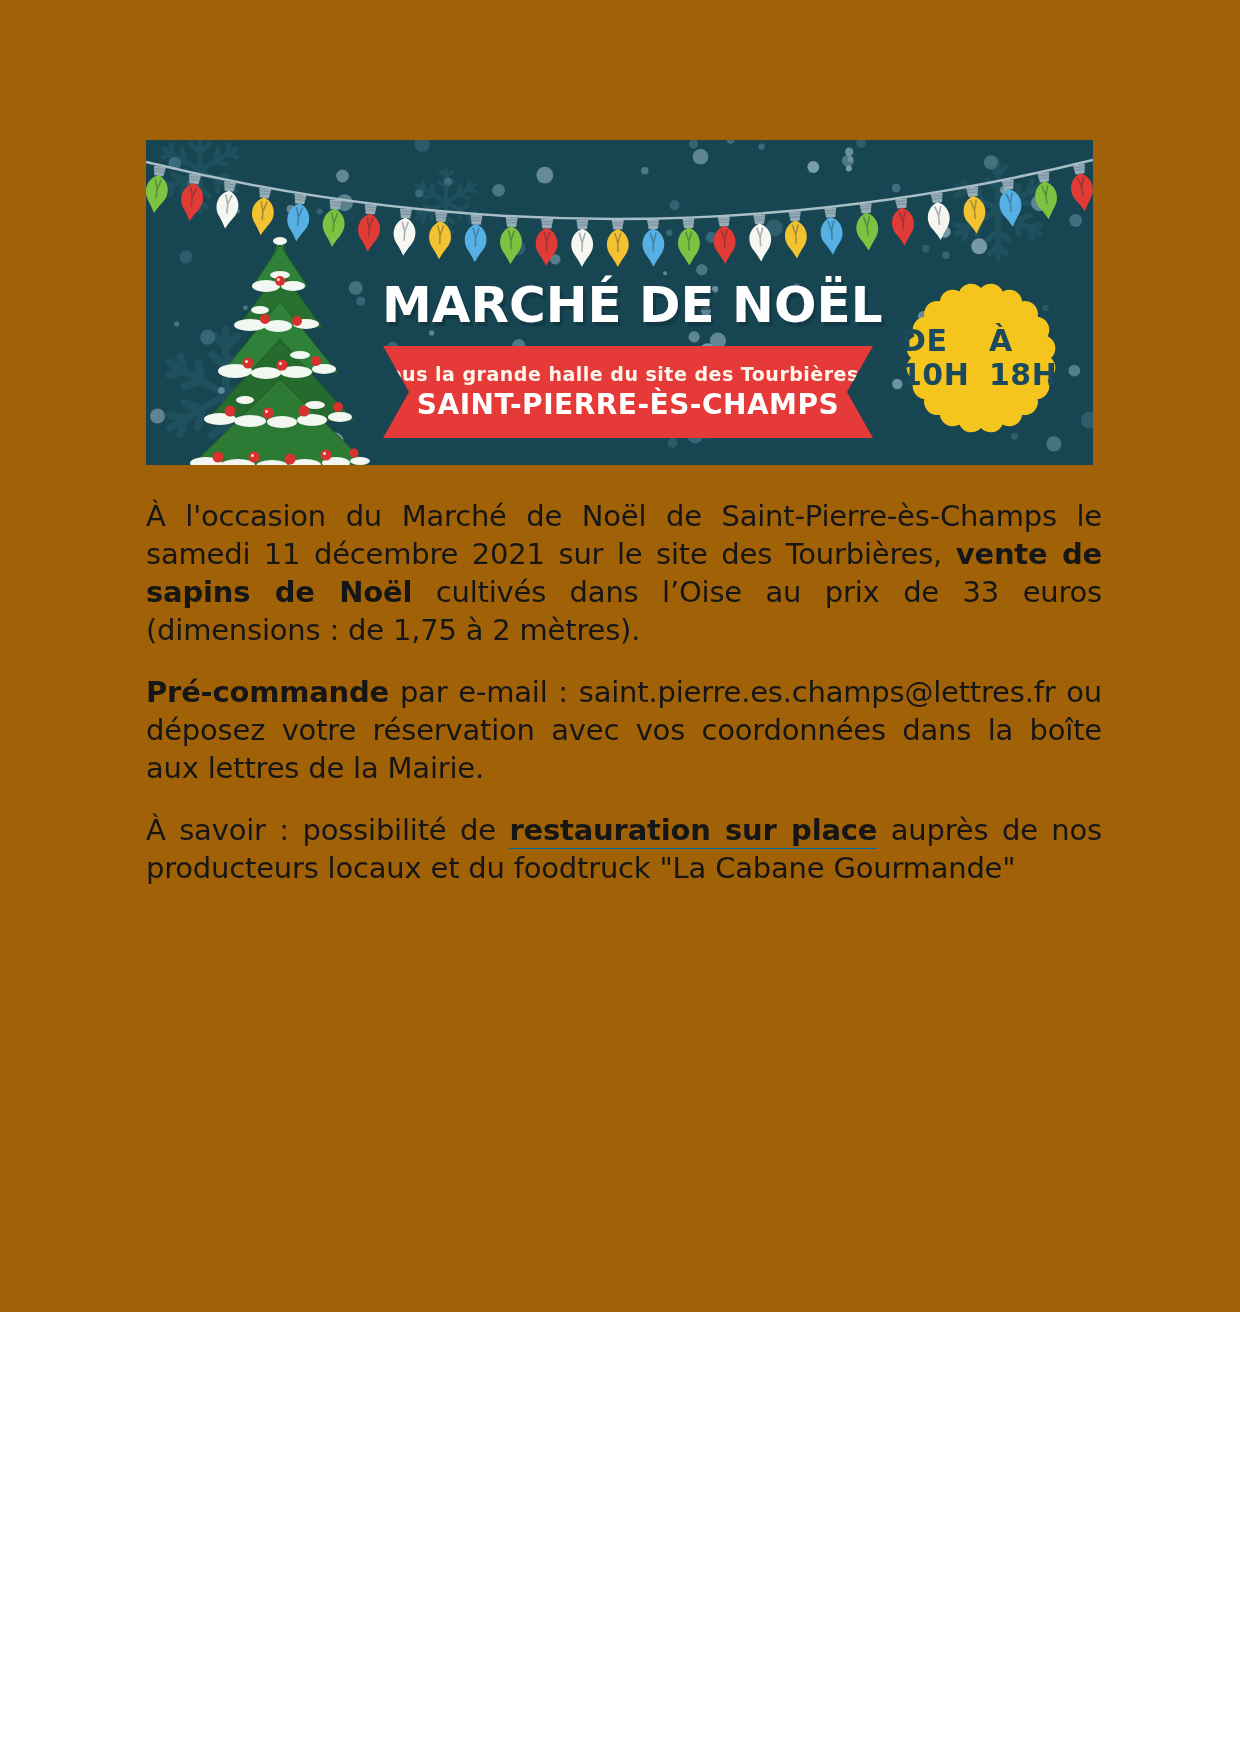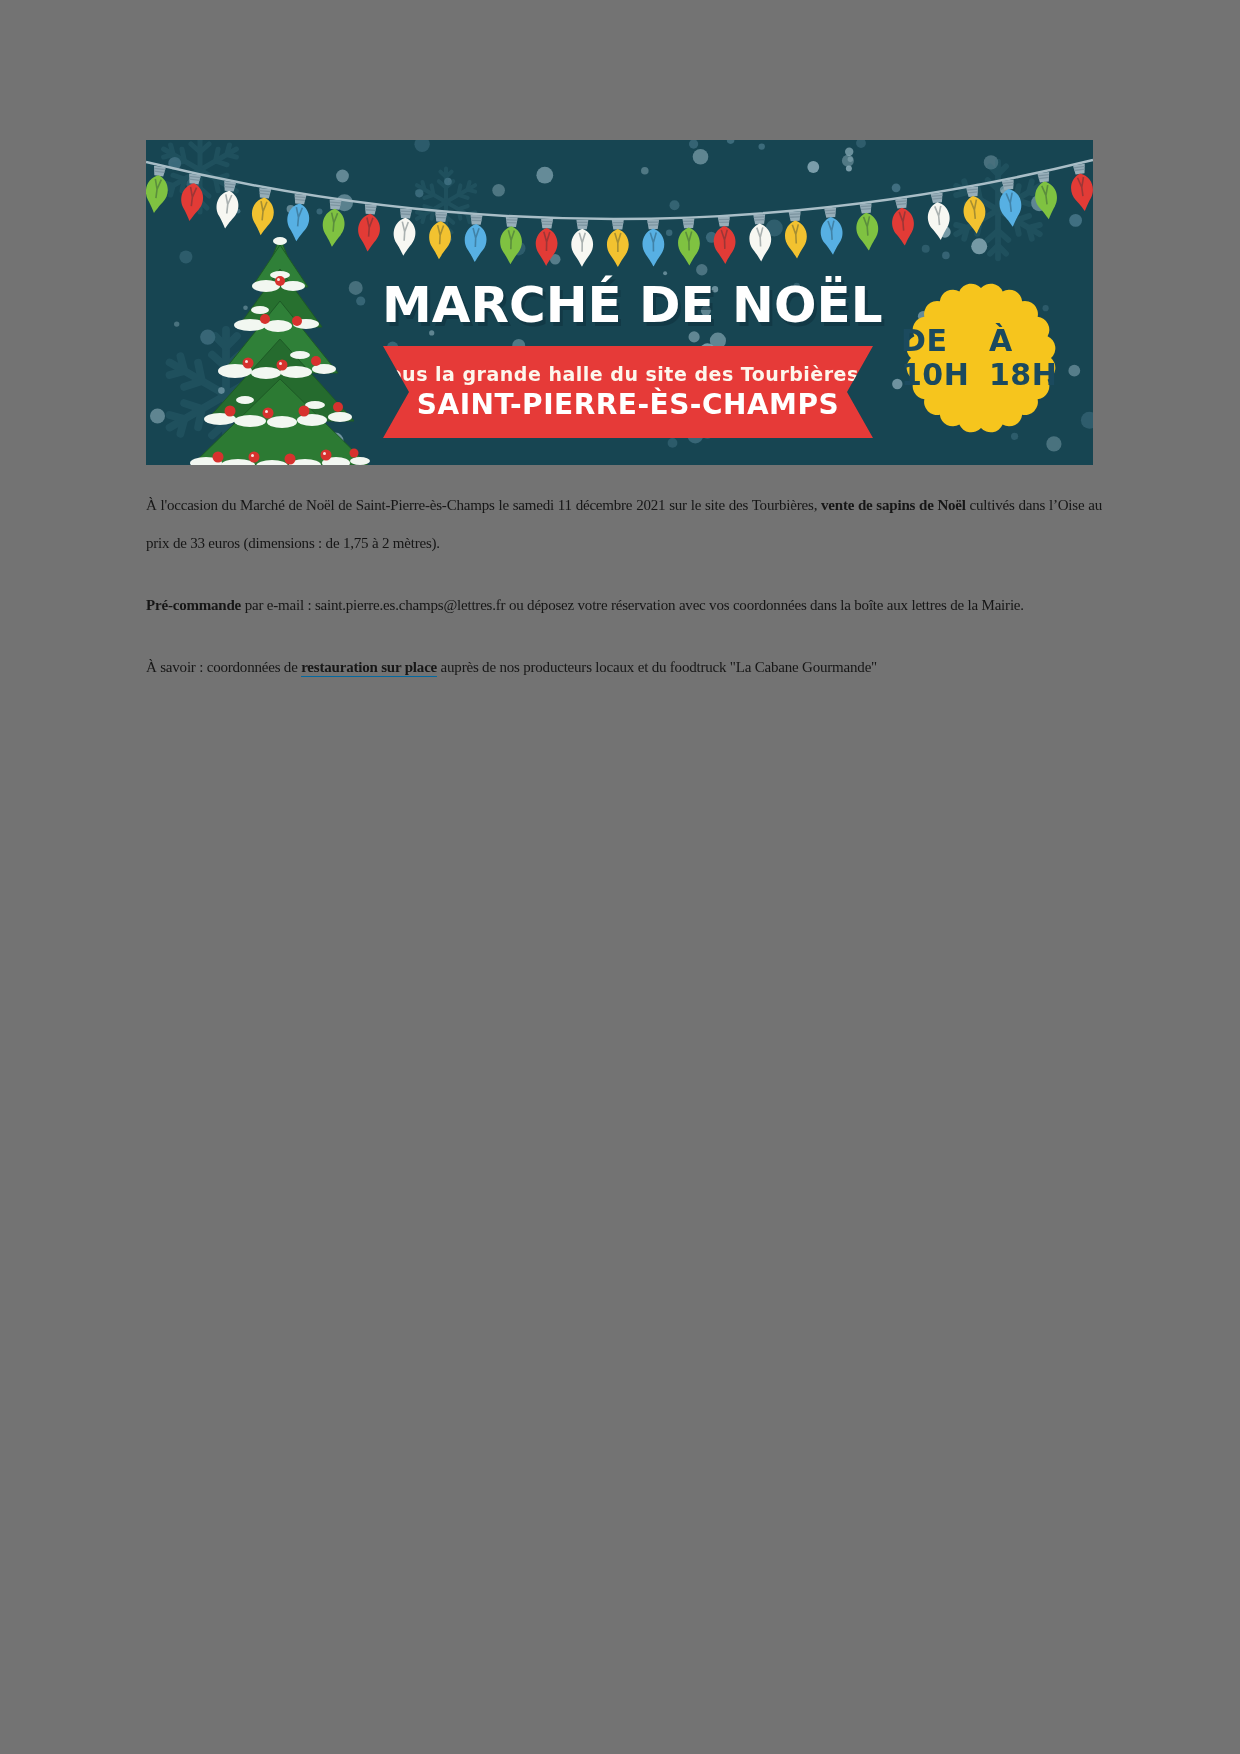--- a/index.html
+++ b/index.html
@@ -1,35 +1,35 @@
 <!DOCTYPE html>
 <html><head>
 <meta charset="utf-8">
 <style>
   html,body{margin:0;padding:0;background:#ffffff;}
-  .page{position:relative;width:1240px;height:1754px;background:#737373;overflow:hidden;
+  .page{position:relative;width:1240px;height:1312px;background:#a16207;overflow:hidden;
         font-family:"DejaVu Sans",sans-serif;}
   
   .banner{position:absolute;left:146px;top:140px;width:947px;height:325px;overflow:hidden;}
   .banner-art{position:absolute;left:0;top:0;width:947px;height:325px;display:block;}
   .banner-title{position:absolute;left:236px;top:136px;width:470px;height:56px;
         text-align:center;color:#ffffff;font-size:50px;font-weight:bold;letter-spacing:0px;
         text-shadow:3px 4px 0 rgba(14,46,58,0.5);white-space:nowrap;}
   .ribbon{position:absolute;left:237px;top:206px;width:490px;height:92px;
         display:flex;flex-direction:column;justify-content:center;align-items:center;
         clip-path:polygon(0 0,100% 0,calc(100% - 26px) 50%,100% 100%,0 100%,26px 50%);}
   .ribbon-line1{color:#fdf6ec;font-size:19px;font-weight:bold;letter-spacing:.5px;white-space:nowrap;}
   .ribbon-line2{color:#ffffff;font-size:28px;font-weight:bold;letter-spacing:.5px;margin-top:3px;white-space:nowrap;}
   .badge{position:absolute;left:755px;top:138px;width:160px;height:160px;}
   .badge svg{position:absolute;left:0;top:0;}
   .badge-text{position:absolute;inset:0;display:flex;flex-direction:row;justify-content:center;
         align-items:center;font-weight:bold;font-size:30px;line-height:34px;letter-spacing:.5px;}
   
-  .content{position:absolute;left:146px;top:486px;width:956px;color:#161616;
-        font-size:15px;line-height:38px;letter-spacing:-0.2px;font-family:Liberation Serif, serif;}
+  .content{position:absolute;left:146px;top:497px;width:956px;color:#161616;
+        font-size:29px;line-height:38px;letter-spacing:-0.2px;}
   .content p{margin:0 0 24px 0;text-align:justify;}
   .content p.gap-before{margin-top:24px;}
   .run-bold{font-weight:bold;}
   .run-underline{border-bottom:1px solid #0369a1;padding-bottom:1px;}
 </style>
 </head>
 <body>
 
 <div class="page">
 
@@ -268,15 +268,15 @@
         <div>À 18H</div>
       </div>
     </div>
   </div>
 
   <div class="content">
     <p><span>À l'occasion du Marché de Noël de Saint-Pierre-ès-Champs le samedi 11 décembre 2021 sur le site des Tourbières, </span><span class="run-bold">vente de sapins de Noël</span><span> cultivés dans l’Oise au prix de 33 euros (dimensions : de 1,75 à 2 mètres).</span></p>
 
     <p><span class="run-bold">Pré-commande</span><span> par e-mail : saint.pierre.es.champs@lettres.fr ou déposez votre réservation avec vos coordonnées dans la boîte aux lettres de la Mairie.</span></p>
 
-    <p class="gap-before"><span>À savoir : coordonnées de </span><span class="run-bold run-underline">restauration sur place</span><span> auprès de nos producteurs locaux et du foodtruck "La Cabane Gourmande"</span></p>
+    <p class="gap-before"><span>À savoir : possibilité de </span><span class="run-bold run-underline">restauration sur place</span><span> auprès de nos producteurs locaux et du foodtruck "La Cabane Gourmande"</span></p>
   </div>
 </div>
 
 </body></html>

